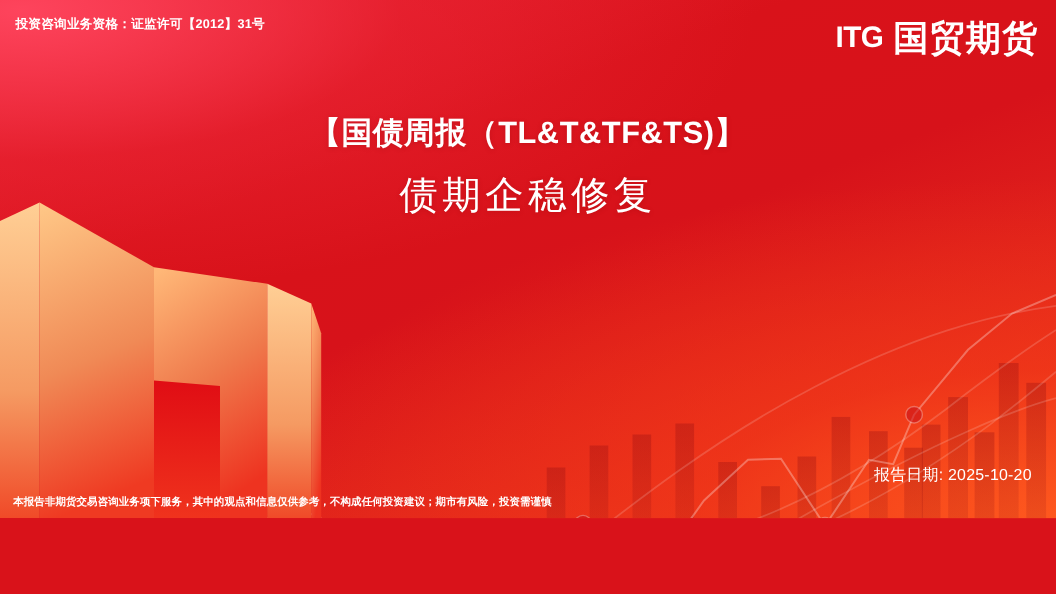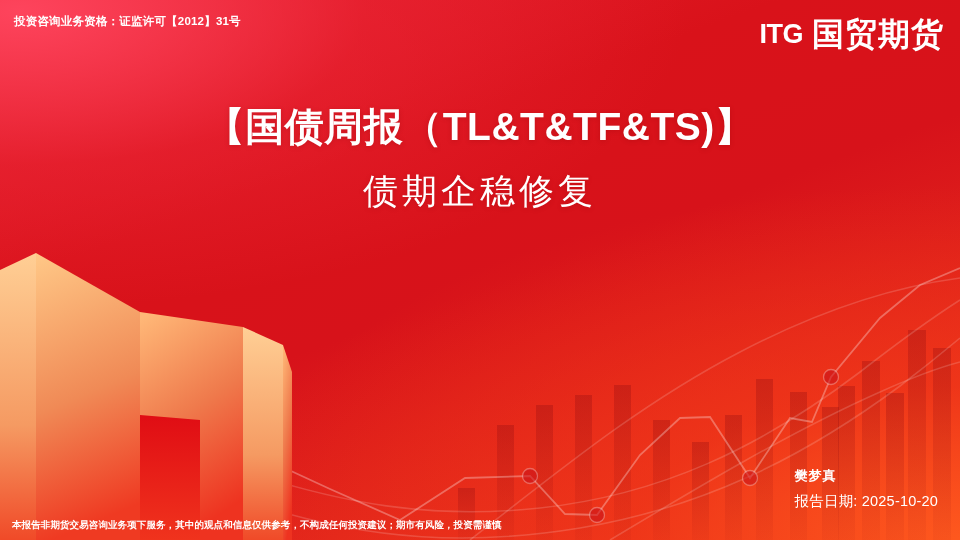--- a/index.html
+++ b/index.html
@@ -2,21 +2,21 @@
 <html><head>
 <meta charset="utf-8">
 <style>
   html,body{margin:0;padding:0;}
   body{
     width:960px;height:540px;overflow:hidden;
     font-family:"Liberation Sans","DejaVu Sans",sans-serif;
     background:#d9121a;
   }
   .slide{
-    position:relative;width:960px;height:540px;overflow:hidden;
+    position:relative;width:960px;height:471px;overflow:hidden;
     background:
       radial-gradient(120% 95% at 2% 2%, rgba(255,70,95,0.95) 0%, rgba(237,40,58,0.45) 30%, rgba(217,18,26,0) 58%),
       radial-gradient(130% 110% at 100% 100%, rgba(255,90,30,0.95) 0%, rgba(245,60,22,0.55) 26%, rgba(221,20,22,0) 60%),
       linear-gradient(160deg,#e8202f 0%,#d9121a 32%,#d7121a 52%,#e2251c 74%,#ef3a1e 100%);
   }
 
   
   .bg-deco{position:absolute;inset:0;z-index:1;}
   .bg-deco svg{position:absolute;inset:0;width:960px;height:540px;display:block;}
 
@@ -36,21 +36,21 @@
   }
   .logo-itg{font-size:27px;font-weight:bold;letter-spacing:-0.5px;line-height:1;margin-left:16px;}
   .logo-cn{font-size:32px;font-weight:bold;letter-spacing:1px;line-height:1;}
 
   
   .title-wrap{
     position:absolute;left:0;right:0;top:104px;z-index:6;
     text-align:center;color:#fff;
   }
   .title-main{
-    font-size:39px;font-weight:bold;line-height:1.18;letter-spacing:.5px;
+    font-size:28px;font-weight:bold;line-height:1.18;letter-spacing:.5px;
     text-shadow:0 1px 5px rgba(120,0,0,.22);
   }
   .title-sub{
     margin-top:20px;
     font-size:35px;font-weight:normal;line-height:1.2;letter-spacing:4px;
     text-shadow:0 1px 5px rgba(120,0,0,.22);
   }
 
   
   .author{
@@ -165,19 +165,18 @@
     <span class="logo-itg">ITG</span>
     <span class="logo-cn">国贸期货</span>
   </div>
 
   <div class="title-wrap">
     <div class="title-main">【国债周报（TL&amp;T&amp;TF&amp;TS)】</div>
     <div class="title-sub">债期企稳修复</div>
   </div>
 
   <div class="author">
-    <div class="author-name">樊梦真</div>
     <div class="author-line">报告日期: 2025-10-20</div>
   </div>
 
   <div class="footer">本报告非期货交易咨询业务项下服务，其中的观点和信息仅供参考，不构成任何投资建议；期市有风险，投资需谨慎</div>
 
 </div>
 
 </body></html>

